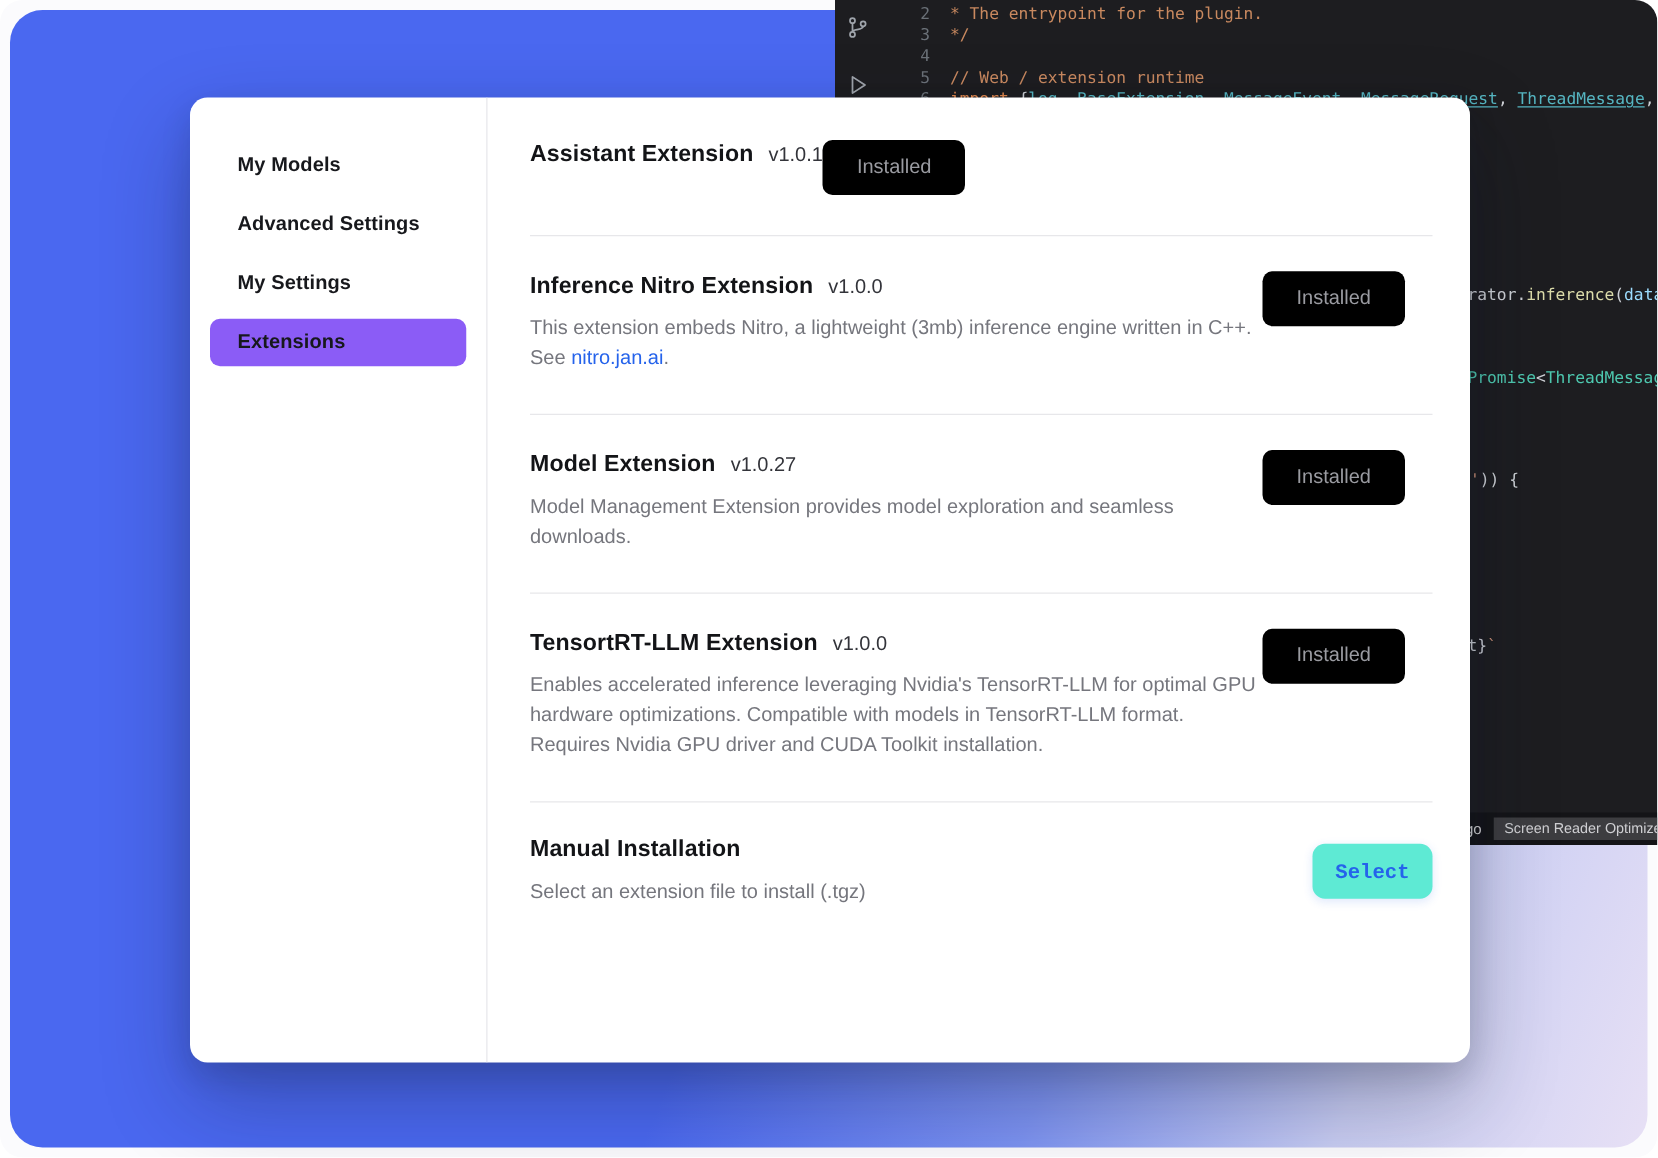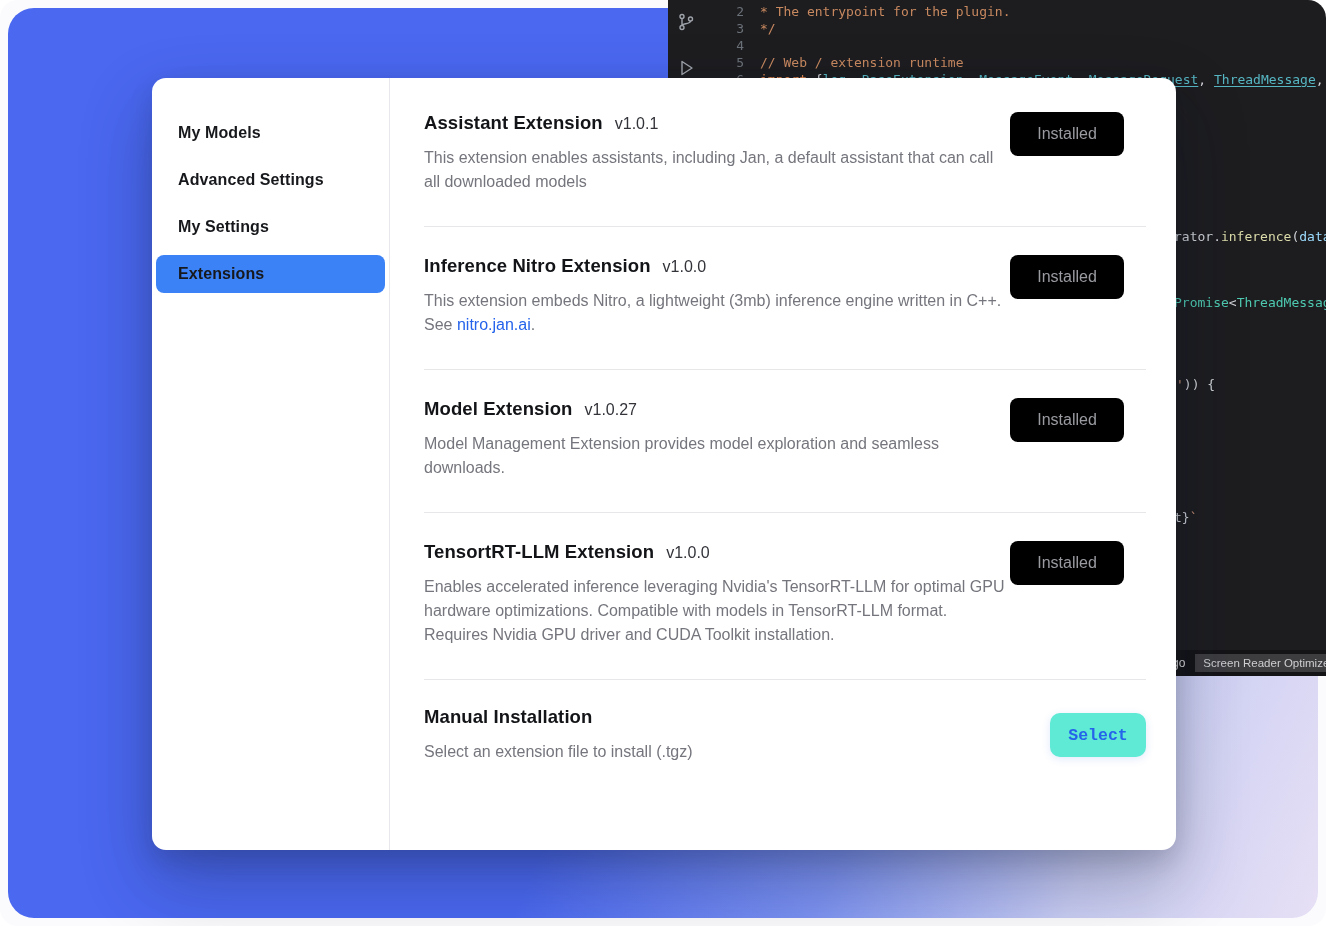--- a/index.html
+++ b/index.html
@@ -61,26 +61,26 @@
   }
 
   
   .modal {
     position: absolute; left: 152px; top: 78px; width: 1024px; height: 772px;
     background: #ffffff; border-radius: 14px;
     box-shadow: 0 30px 70px rgba(15, 23, 42, .30), 0 10px 24px rgba(15, 23, 42, .14);
     display: flex; overflow: hidden; z-index: 3;
   }
 
-  .sidebar { width: 238px; border-right: 1px solid #e8e8ec; padding: 36px 4px 0; flex-shrink: 0; }
+  .sidebar { width: 238px; border-right: 1px solid #e8e8ec; padding: 36px 16px 0; flex-shrink: 0; }
   .side-item {
     padding: 10px 22px; border-radius: 8px; font-size: 16px; font-weight: 700;
     color: #17181c; margin-bottom: 9px; cursor: pointer; letter-spacing: .1px;
   }
-  .side-item.active { background: #3b82f6; }
+  .side-item.active { background: #8b5cf6; }
 
   .content { flex: 1; padding: 6px 30px 0 34px; overflow: hidden; }
 
   .ext-row {
     display: flex; align-items: flex-start;
     padding: 28px 0 32px; border-bottom: 1px solid #e7e7ea;
   }
   .row-main { max-width: 586px; }
   .row-title-line { display: flex; align-items: baseline; gap: 12px; }
   .row-title { font-size: 18.5px; font-weight: 700; color: #131417; letter-spacing: .1px; }
@@ -175,21 +175,20 @@
     </div>
 
     <div class="content">
 
       <div class="ext-row">
         <div class="row-main">
           <div class="row-title-line">
             <span class="row-title">Assistant Extension</span>
             <span class="row-version">v1.0.1</span>
           </div>
-          <div class="row-desc">This extension enables assistants, including Jan, a default assistant that can call all downloaded models</div>
         </div>
         <button class="btn-installed">Installed</button>
       </div>
 
       <div class="ext-row">
         <div class="row-main">
           <div class="row-title-line">
             <span class="row-title">Inference Nitro Extension</span>
             <span class="row-version">v1.0.0</span>
           </div>

